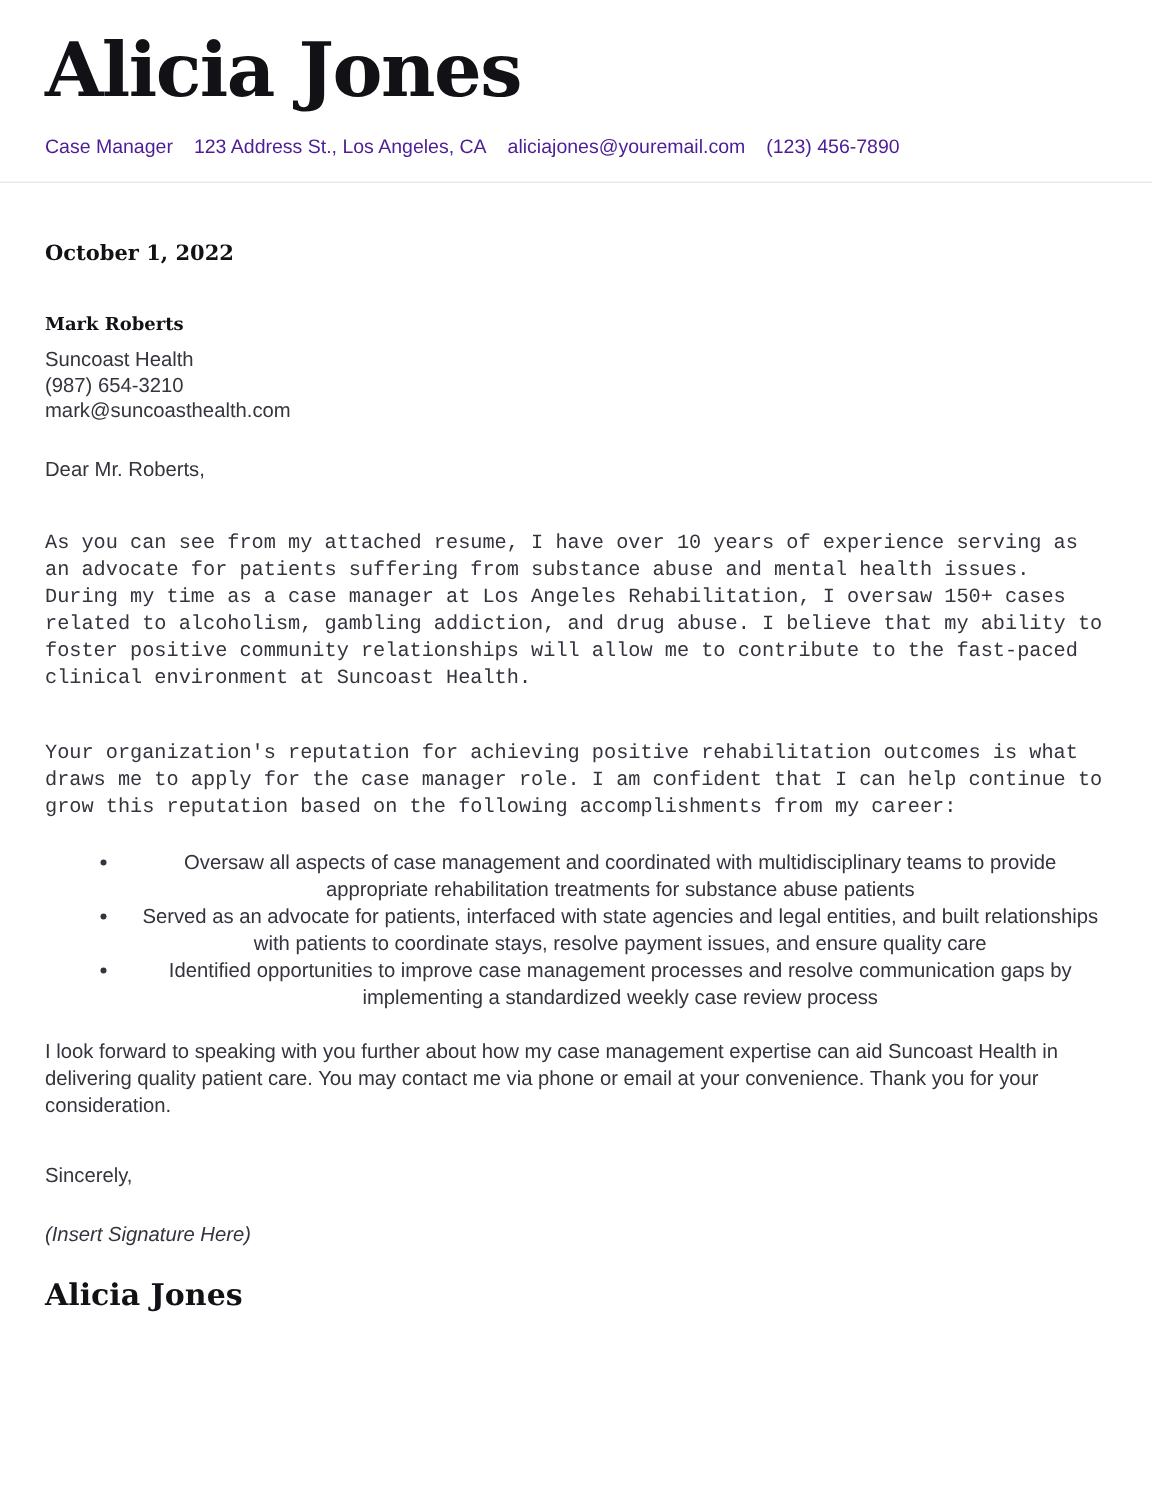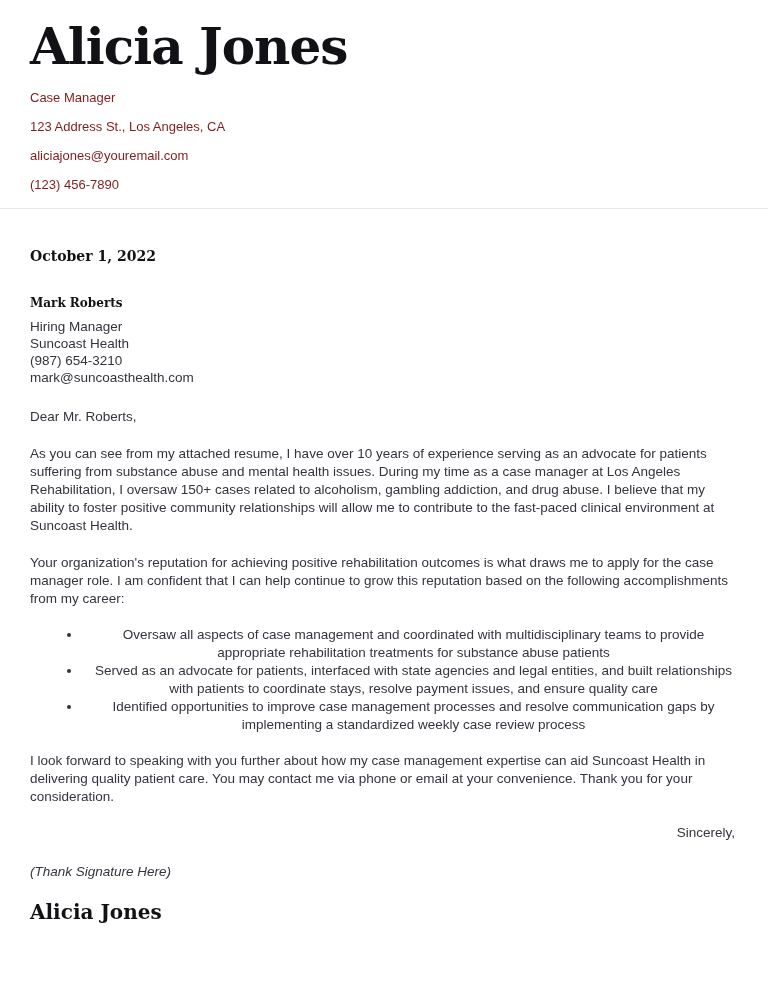--- a/index.html
+++ b/index.html
@@ -18,25 +18,24 @@
     font-family: "DejaVu Serif", "Liberation Serif", serif;
     font-weight: 700;
     font-size: 50px;
     line-height: 1.15;
     letter-spacing: -1px;
     color: #121216;
   }
   .contact-line {
     margin-top: 14px;
     font-size: 13px;
-    color: #7f1d1d;
+    color: #4c1d95;
     display: flex;
     gap: 14px;
     white-space: nowrap;
-    flex-direction: column;
   }
   .divider {
     margin-top: 16px;
     width: 100%;
     height: 0;
     border-top: 1px solid #e9e9ea;
   }
   .body-area {
     padding: 38px 33px 0 30px;
     font-size: 13.5px;
@@ -52,33 +51,33 @@
   .recipient-name {
     font-family: "DejaVu Serif", "Liberation Serif", serif;
     font-weight: 700;
     font-size: 12px;
     color: #121216;
     line-height: 24px;
     margin-bottom: 3px;
   }
   .recipient-detail { font-size: 13.5px; line-height: 17px; }
   .salutation { margin-top: 22px; }
-  .para { margin-top: 19px; }
+  .para { margin-top: 32px; font-family: Liberation Mono, monospace; }
   .bullet-list {
     margin-top: 18px;
     list-style: disc outside;
     padding-left: 52px;
     text-align: center;
   }
   .bullet-list li {
     padding-left: 10px;
     margin: 0;
   }
   .closing-para { margin-top: 18px; }
-  .valediction { margin-top: 18px; text-align: right; }
+  .valediction { margin-top: 29px; }
   .signature-placeholder {
     margin-top: 21px;
     font-style: italic;
   }
   .signature-name {
     margin-top: 22px;
     font-family: "DejaVu Serif", "Liberation Serif", serif;
     font-weight: 700;
     font-size: 20px;
     color: #121216;
@@ -100,21 +99,20 @@
   </div>
 
   <div class="divider"></div>
 
   <div class="body-area">
 
     <div class="date-line">October 1, 2022</div>
 
     <div class="recipient-block">
       <div class="recipient-name">Mark Roberts</div>
-      <div class="recipient-detail">Hiring Manager</div>
       <div class="recipient-detail">Suncoast Health</div>
       <div class="recipient-detail">(987) 654-3210</div>
       <div class="recipient-detail">mark@suncoasthealth.com</div>
     </div>
 
     <div class="salutation">Dear Mr. Roberts,</div>
 
     <div class="para">As you can see from my attached resume, I have over 10 years of experience serving as an advocate for patients suffering from substance abuse and mental health issues. During my time as a case manager at Los Angeles Rehabilitation, I oversaw 150+ cases related to alcoholism, gambling addiction, and drug abuse. I believe that my ability to foster positive community relationships will allow me to contribute to the fast-paced clinical environment at Suncoast Health.</div>
 
     <div class="para">Your organization's reputation for achieving positive rehabilitation outcomes is what draws me to apply for the case manager role. I am confident that I can help continue to grow this reputation based on the following accomplishments from my career:</div>
@@ -122,19 +120,19 @@
     <ul class="bullet-list">
       <li>Oversaw all aspects of case management and coordinated with multidisciplinary teams to provide appropriate rehabilitation treatments for substance abuse patients</li>
       <li>Served as an advocate for patients, interfaced with state agencies and legal entities, and built relationships with patients to coordinate stays, resolve payment issues, and ensure quality care</li>
       <li>Identified opportunities to improve case management processes and resolve communication gaps by implementing a standardized weekly case review process</li>
     </ul>
 
     <div class="closing-para">I look forward to speaking with you further about how my case management expertise can aid Suncoast Health in delivering quality patient care. You may contact me via phone or email at your convenience. Thank you for your consideration.</div>
 
     <div class="valediction">Sincerely,</div>
 
-    <div class="signature-placeholder">(Thank Signature Here)</div>
+    <div class="signature-placeholder">(Insert Signature Here)</div>
 
     <div class="signature-name">Alicia Jones</div>
 
   </div>
 
 </div>
 
 </body></html>

